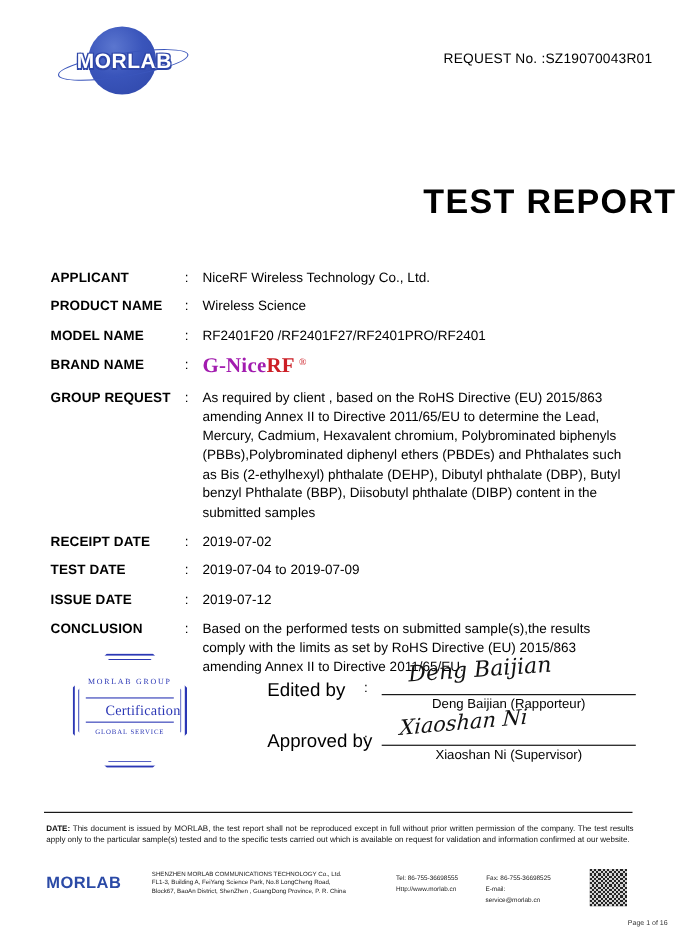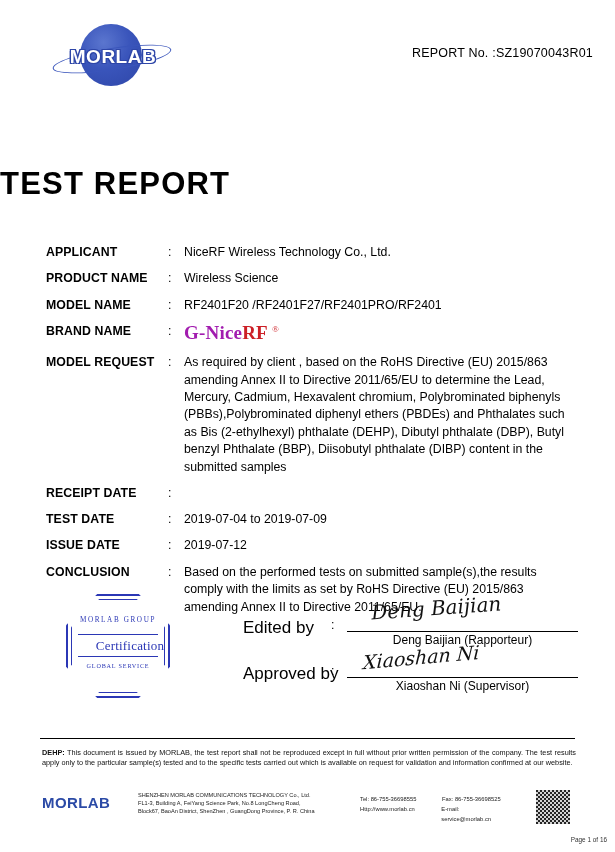--- a/index.html
+++ b/index.html
@@ -67,21 +67,21 @@
     right: 22px; top: 28px;
     font-size: 12.5px;
     letter-spacing: 0.2px;
     white-space: nowrap;
   }
 
   
   .title {
     position: absolute;
     top: 166px; left: 0; right: 0;
-    text-align: left;
+    text-align: right;
     font-size: 31px;
     font-weight: bold;
     letter-spacing: 1.2px;
   }
 
   
   .fields {
     position: absolute;
     top: 244px;
     left: 46px;
@@ -318,21 +318,21 @@
 <body>
 
 <div class="page">
 
   <div class="header">
     <div class="logo-top">
       <div class="planet"></div>
       <div class="ring"></div>
       <div class="logo-word">MORLAB</div>
     </div>
-    <div class="report-no">REPORT  No. :SZ19070043R01</div>
+    <div class="report-no">REQUEST  No. :SZ19070043R01</div>
   </div>
 
   <div class="title">TEST REPORT</div>
 
   <div class="fields">
 
     <div class="row">
       <div class="label">APPLICANT</div>
       <div class="colon">:</div>
       <div class="value">NiceRF Wireless Technology Co., Ltd.</div>
@@ -352,28 +352,29 @@
 
     <div class="row">
       <div class="label">BRAND NAME</div>
       <div class="colon">:</div>
       <div class="value brand">
         <span class="gnice"><span class="b">G-Nice</span><span class="r">RF</span><span class="reg">®</span></span>
       </div>
     </div>
 
     <div class="row">
-      <div class="label">MODEL REQUEST</div>
+      <div class="label">GROUP REQUEST</div>
       <div class="colon">:</div>
       <div class="value">As required by client , based on the RoHS Directive (EU) 2015/863 amending Annex II to Directive 2011/65/EU to determine the Lead, Mercury, Cadmium, Hexavalent chromium, Polybrominated biphenyls (PBBs),Polybrominated diphenyl ethers (PBDEs) and Phthalates such as Bis (2-ethylhexyl) phthalate (DEHP), Dibutyl phthalate (DBP), Butyl benzyl Phthalate (BBP), Diisobutyl phthalate (DIBP) content in the submitted samples</div>
     </div>
 
     <div class="row">
       <div class="label">RECEIPT DATE</div>
       <div class="colon">:</div>
+      <div class="value">2019-07-02</div>
     </div>
 
     <div class="row">
       <div class="label">TEST DATE</div>
       <div class="colon">:</div>
       <div class="value">2019-07-04 to 2019-07-09</div>
     </div>
 
     <div class="row">
       <div class="label">ISSUE DATE</div>
@@ -414,21 +415,21 @@
       <div class="slabel">Approved by</div>
       <div class="scolon">:</div>
       <div class="sline"></div>
       <div class="sname">Xiaoshan Ni (Supervisor)</div>
     </div>
 
   </div>
 
   <div class="foot-rule"></div>
 
-  <div class="note"><b>DEHP:</b><span> This document is issued by MORLAB, the test report shall not be reproduced except in full without prior written permission of the company. The test results apply only to the particular sample(s) tested and to the specific tests carried out which is available on request for validation and information confirmed at our website.</span></div>
+  <div class="note"><b>DATE:</b><span> This document is issued by MORLAB, the test report shall not be reproduced except in full without prior written permission of the company. The test results apply only to the particular sample(s) tested and to the specific tests carried out which is available on request for validation and information confirmed at our website.</span></div>
 
   <div class="footer">
     <div class="foot-logo">MORLAB</div>
     <div class="foot-addr">
       <div>SHENZHEN MORLAB COMMUNICATIONS TECHNOLOGY Co., Ltd.</div>
       <div>FL1-3, Building A, FeiYang Science Park, No.8 LongCheng Road,</div>
       <div>Block67, BaoAn District, ShenZhen , GuangDong Province, P. R. China</div>
     </div>
     <div class="foot-contact">
       <div class="cline">

